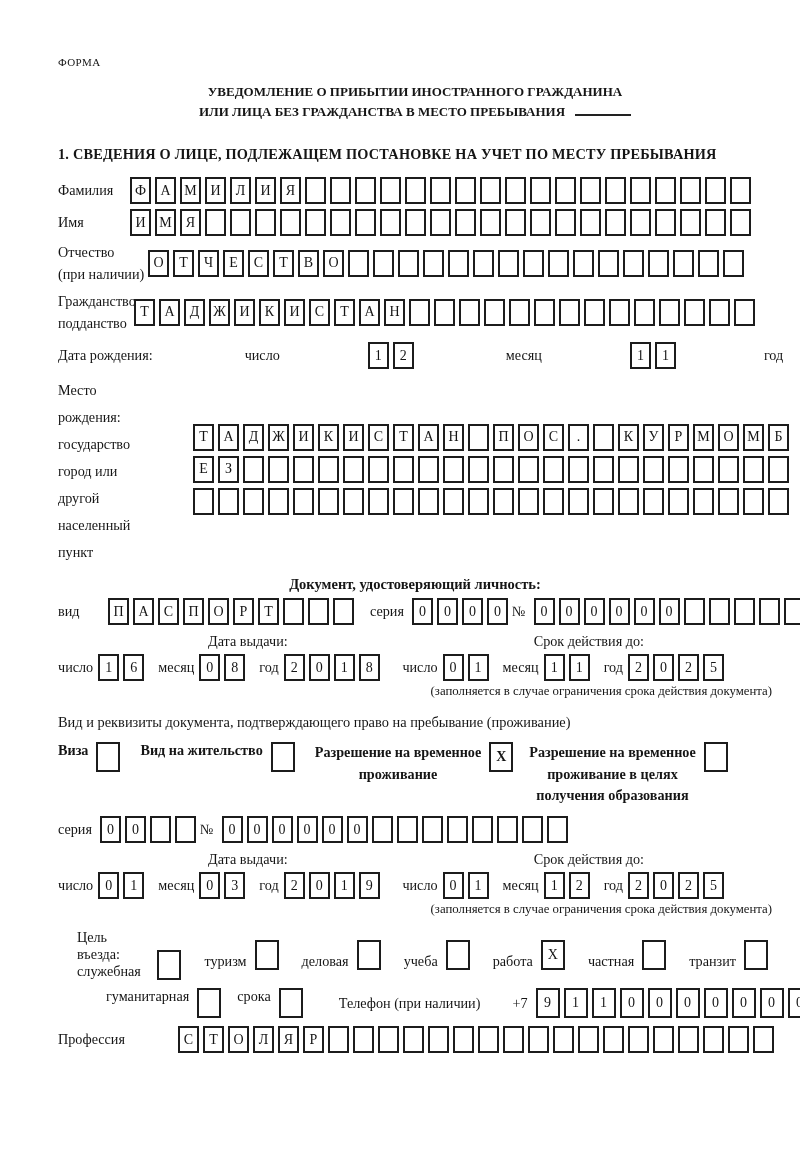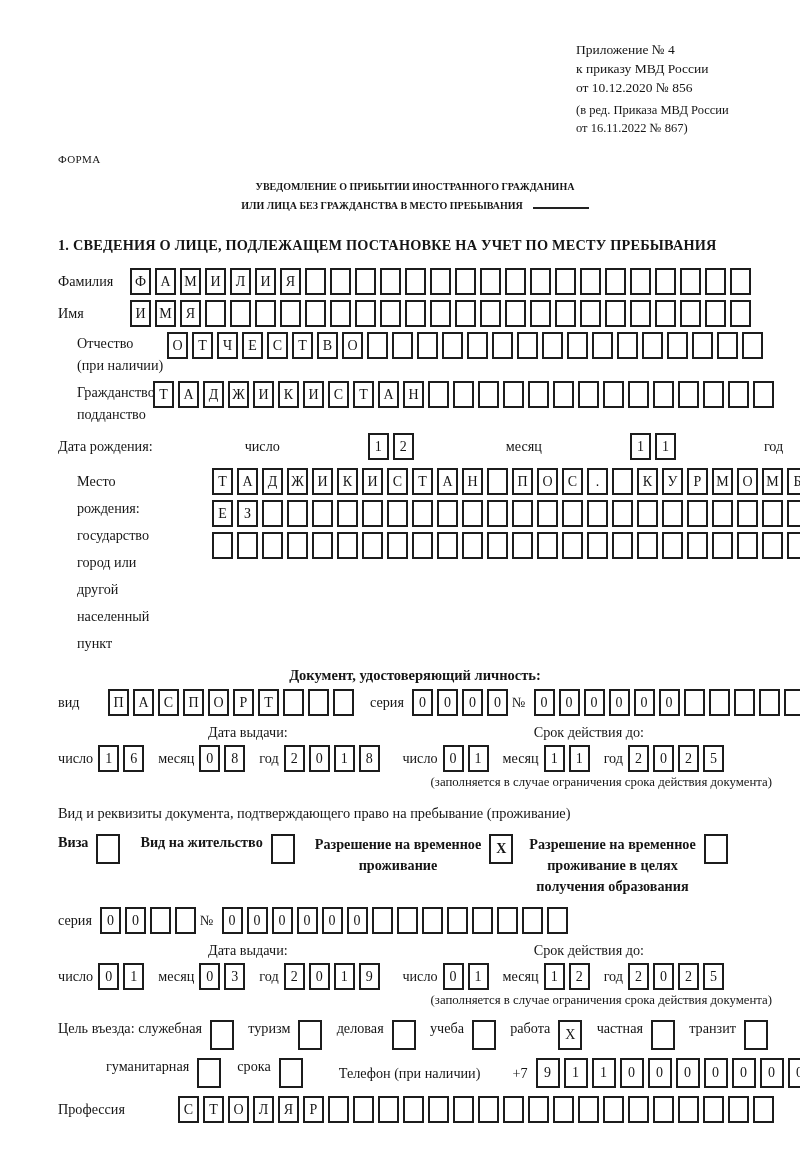--- a/index.html
+++ b/index.html
@@ -2,26 +2,26 @@
 <html><head>
 <meta charset="utf-8">
 <style>
   html,body{margin:0;padding:0;background:#fff;}
   body{width:800px;height:1163px;color:#151515;font-family:"Liberation Serif","DejaVu Serif",serif;box-sizing:border-box;overflow:hidden;}
   .page{padding:40px 28px 16px 58px;box-sizing:border-box;}
   
   .annex{width:196px;margin-left:auto;font-size:13.5px;line-height:1.42;}
   .annex .amend{font-size:12.5px;margin-top:5px;line-height:1.4;}
   .forma{text-align:left;padding-right:10px;font-weight:normal;font-size:11px;margin-top:16px;letter-spacing:.4px;}
-  .title{text-align:center;font-weight:bold;font-size:10px;line-height:1.55;margin-top:14px;}
+  .title{text-align:center;font-weight:bold;font-size:13px;line-height:1.55;margin-top:14px;}
   .blank-line{display:inline-block;width:56px;border-bottom:2px solid #222;height:12px;margin-left:10px;}
   .section{font-weight:bold;font-size:14.3px;margin-top:24px;letter-spacing:.2px;}
   
   .row{display:flex;align-items:center;margin-top:5px;}
-  .row.top{align-items:flex-start;margin-left:19px;}
+  .row.top{align-items:center;}
   .lbl{font-size:14.2px;flex:none;}
   .pre{white-space:pre-line;line-height:1.55;}
   .boxes{display:inline-flex;flex:none;}
   .box{display:inline-flex;align-items:center;justify-content:center;width:17px;height:23px;border:2px solid #1c1c1c;margin-right:4px;font-size:14px;background:#fff;flex:none;}
   .bigbox .box{width:20px;height:26px;}
   .gap4{width:4px;flex:none;}.gap8{width:8px;flex:none;}.gap12{width:12px;flex:none;}.gap16{width:16px;flex:none;}
   .w-surname{width:72px;}.w-name{width:72px;}.w-patr{width:90px;}.w-cit{width:76px;}
   .w-birthplace{width:95px;line-height:27px;font-size:14.2px;}
   .w-prof{width:80px;}
   .mt14{margin-top:14px;}.mt10{margin-top:10px;}.mt8{margin-top:8px;gap:40px;}
@@ -35,37 +35,28 @@
   .dgroup .lab{margin-right:5px;font-size:14.2px;}
   .dgroup .boxes{margin-right:10px;}
   .right-group{margin-left:auto;margin-right:34px;}
   .note{font-size:12.8px;text-align:right;margin-top:3px;padding-right:0px;}
   .para{font-size:14.4px;margin-top:12px;line-height:1.6;}
   .optrow{display:flex;align-items:flex-start;margin-top:8px;font-size:14.2px;font-weight:bold;}
   .opt{display:inline-flex;align-items:flex-start;}
   .opt .olbl{margin-right:8px;}
   .opt .c{text-align:center;line-height:1.5;}
   .purpose-row{display:flex;align-items:center;justify-content:space-between;margin-top:12px;font-size:14.2px;}
-  .purpose-row .opt{align-items:flex-start;}
+  .purpose-row .opt{align-items:flex-end;margin-left:19px;}
   .phone-row{display:flex;align-items:center;margin-top:8px;font-size:14.2px;margin-left:48px;}
 </style>
 </head>
 <body>
 
 <div class="page">
 
-  <div class="annex">
-    <div>Приложение № 4</div>
-    <div>к приказу МВД России</div>
-    <div>от 10.12.2020 № 856</div>
-    <div class="amend">
-      <div>(в ред. Приказа МВД России</div>
-      <div>от 16.11.2022 № 867)</div>
-    </div>
-  </div>
 
   <div class="forma">ФОРМА</div>
 
   <div class="title">
     <div>УВЕДОМЛЕНИЕ О ПРИБЫТИИ ИНОСТРАННОГО ГРАЖДАНИНА</div>
     <div><span>ИЛИ ЛИЦА БЕЗ ГРАЖДАНСТВА В МЕСТО ПРЕБЫВАНИЯ</span><span class="blank-line"></span></div>
   </div>
 
   <div class="section">1. СВЕДЕНИЯ О ЛИЦЕ, ПОДЛЕЖАЩЕМ ПОСТАНОВКЕ НА УЧЕТ ПО МЕСТУ ПРЕБЫВАНИЯ</div>
 

